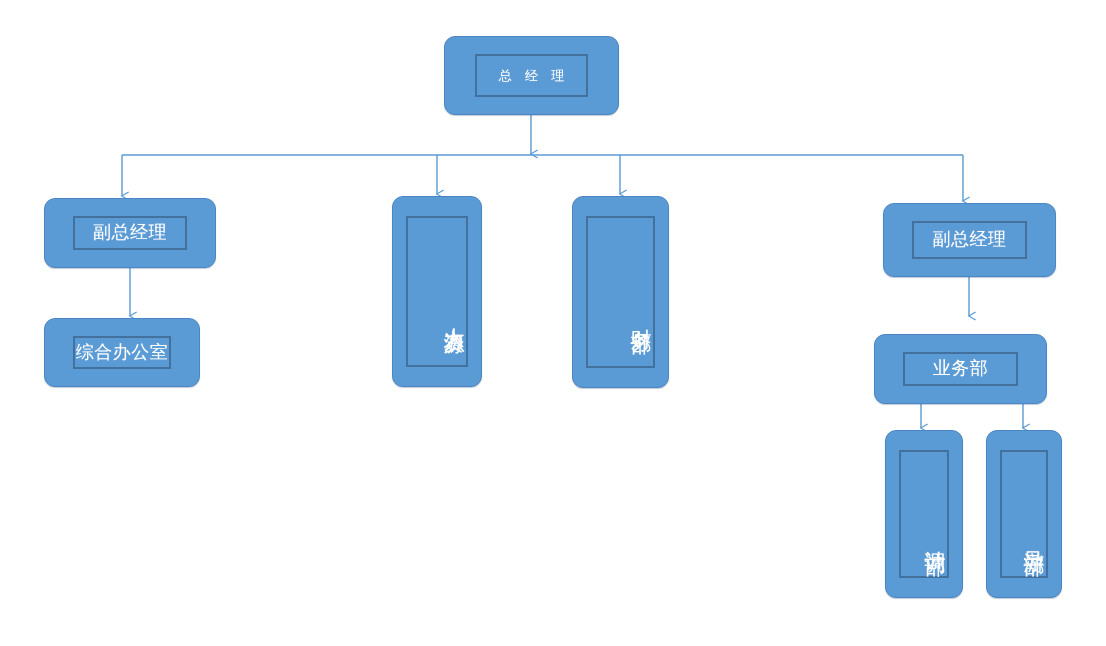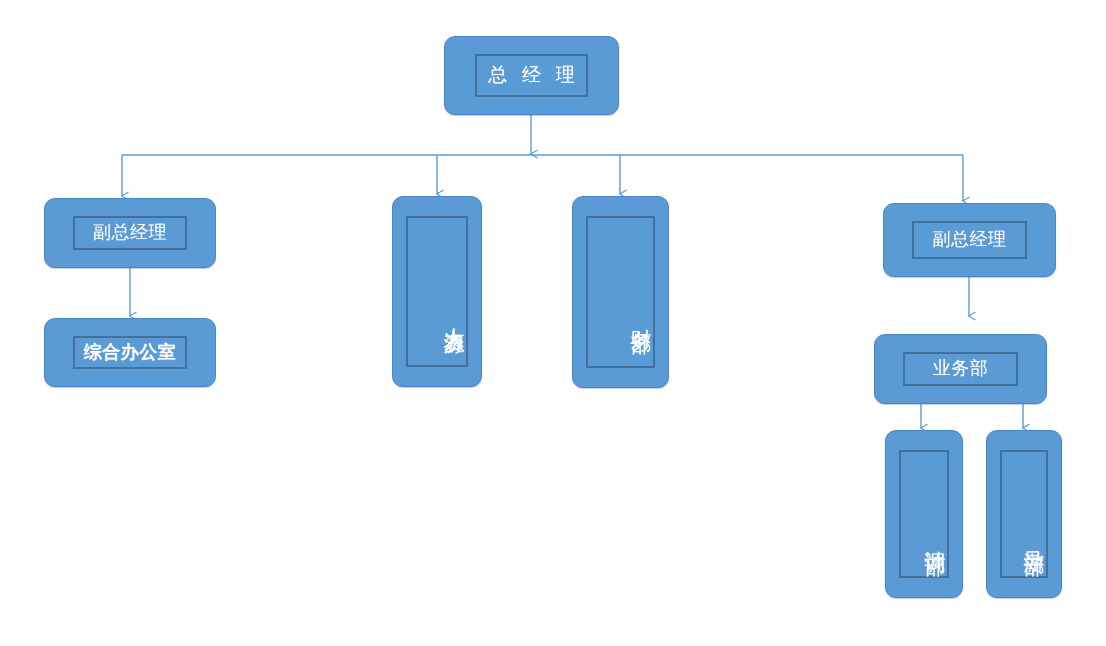--- a/index.html
+++ b/index.html
@@ -52,21 +52,21 @@
     height: calc(100% - 34px);
     font-size: 18px;
     letter-spacing: 0.5px;
     white-space: nowrap;
   }
   .node.horiz.root .inner {
     width: calc(100% - 60px);
     height: calc(100% - 34px);
     letter-spacing: 5px;
     text-indent: 5px;
-    font-size: 19px;
+    font-size: 13px;
   }
   
   .node.vert .inner {
     width: calc(100% - 26px);
     height: calc(100% - 38px);
     font-size: 21px;
     writing-mode: vertical-rl;
     text-orientation: upright;
     letter-spacing: 2px;
     padding-top: 46px;
@@ -128,21 +128,21 @@
   </svg>
 
   <div class="node horiz root" style="left:444px; top:36px; width:175px; height:79px;">
     <div class="inner">总 经 理</div>
   </div>
 
   <div class="node horiz" style="left:44px; top:198px; width:172px; height:70px;">
     <div class="inner">副总经理</div>
   </div>
 
-  <div class="node horiz" style="left:44px; top:318px; width:172px; height:69px;font-weight:bold;">
+  <div class="node horiz" style="left:44px; top:318px; width:156px; height:69px;">
     <div class="inner">综合办公室</div>
   </div>
 
   <div class="node vert" style="left:392px; top:196px; width:90px; height:191px;">
     <div class="inner">人力资源</div>
   </div>
 
   <div class="node vert" style="left:572px; top:196px; width:97px; height:192px;">
     <div class="inner">财务部</div>
   </div>

